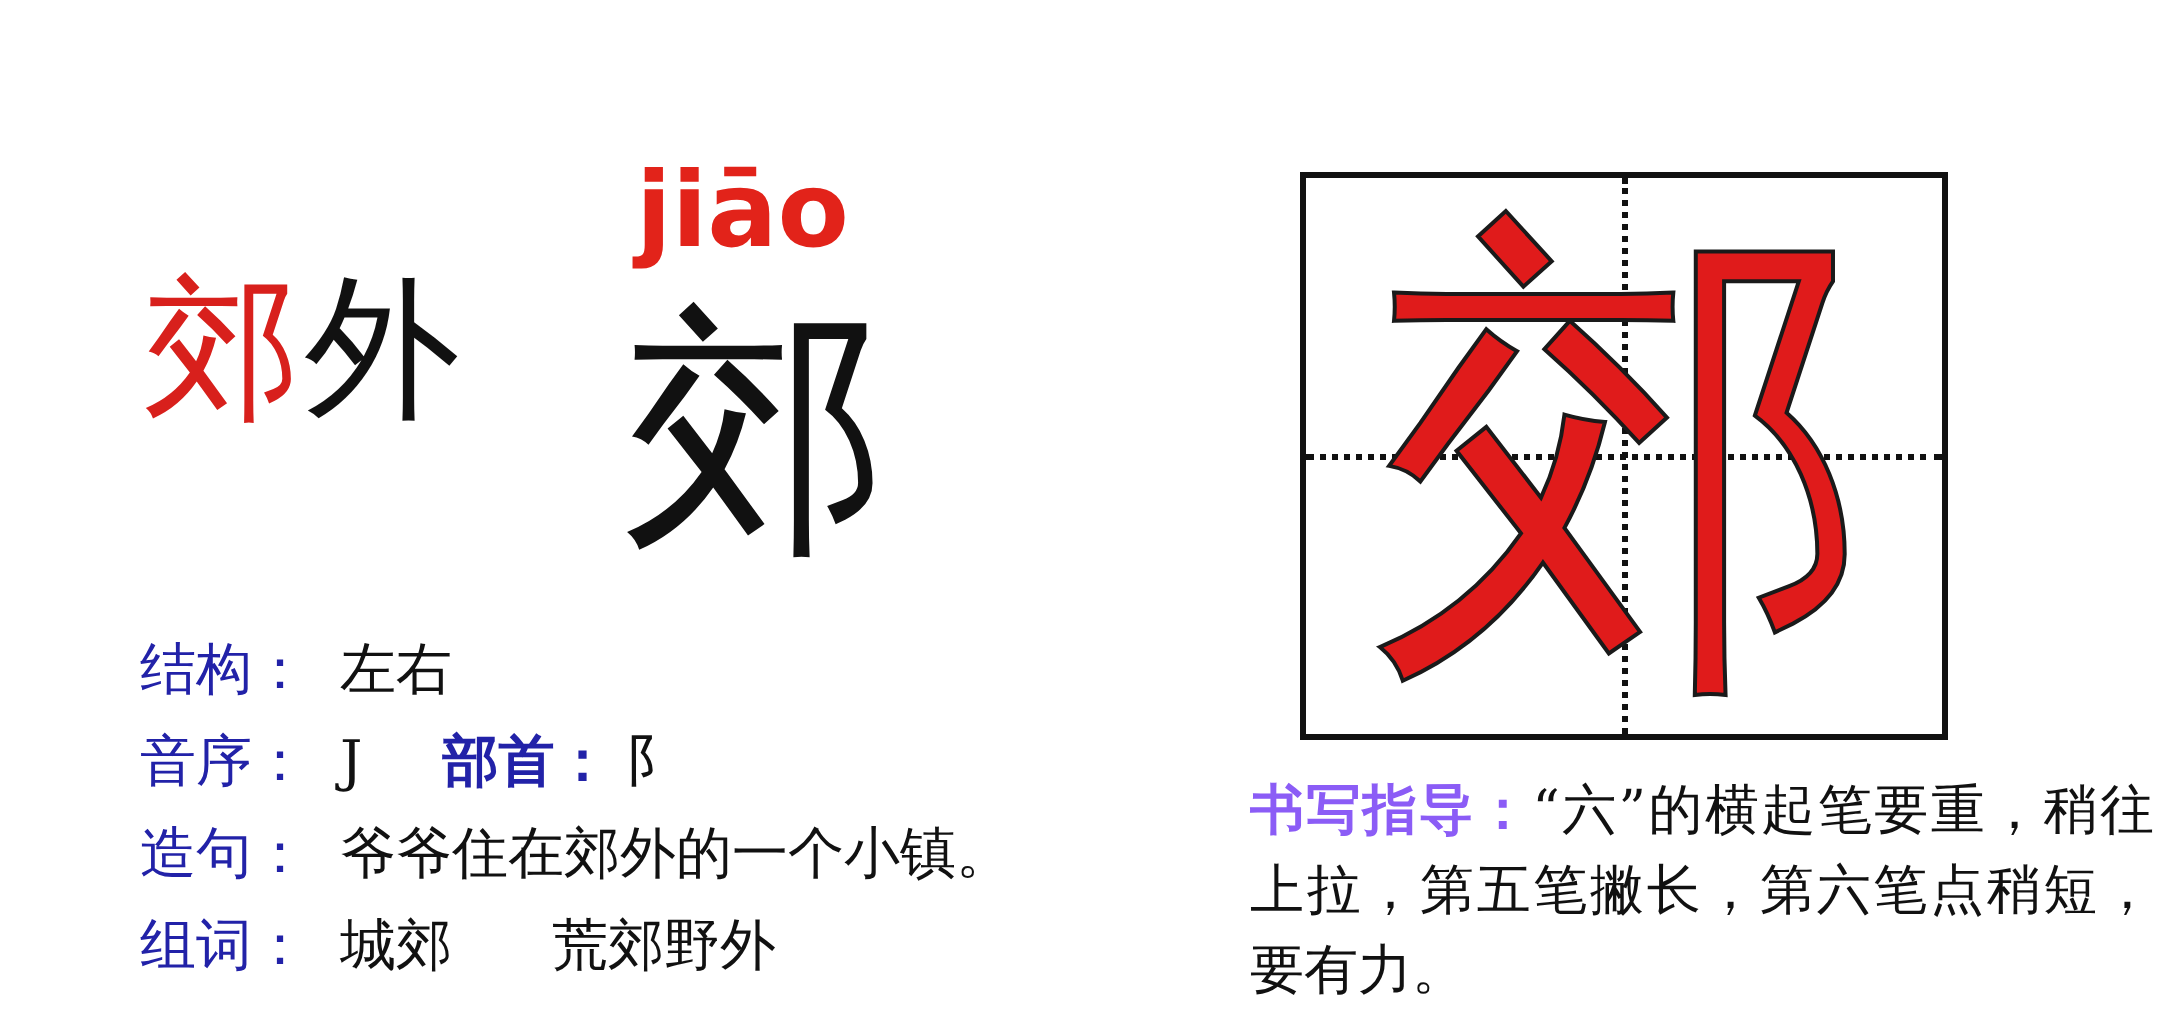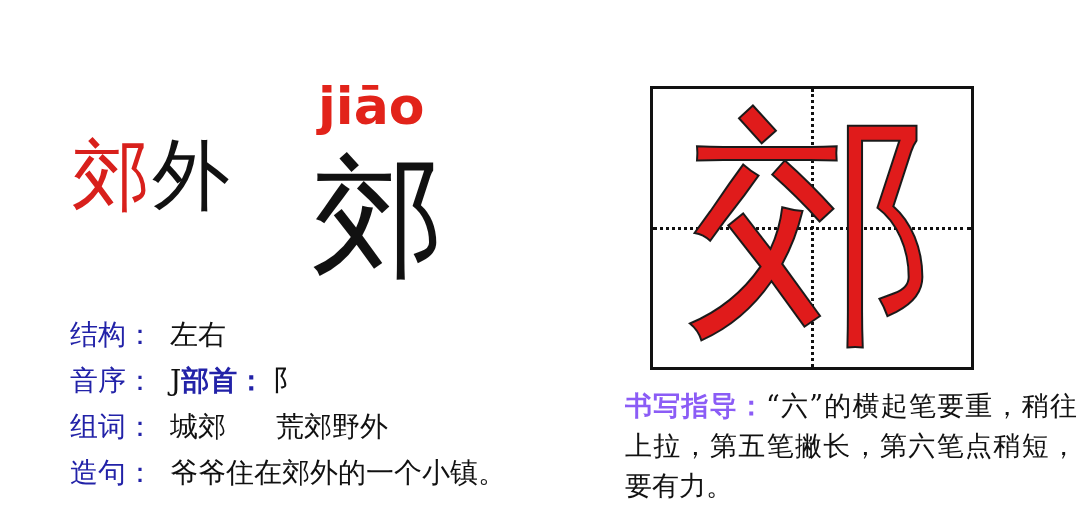--- a/index.html
+++ b/index.html
@@ -88,20 +88,21 @@
     font-family: "DejaVu Serif", "Liberation Serif", serif;
   }
   .info-value {
     color: #111111;
     margin-left: 16px;
     font-family: "DejaVu Serif", "Liberation Serif", serif;
   }
   .info-label-2 {
     color: #2222A8;
     font-weight: 700;
+    margin-left: 40px;
     font-family: "DejaVu Serif", "Liberation Serif", serif;
     text-align: center;
   }
   .info-value-2 {
     color: #111111;
     margin-left: 8px;
     font-family: "DejaVu Serif", "Liberation Serif", serif;
   }
   .value-gap { display: inline-block; width: 34px; }
 
@@ -199,31 +200,31 @@
       </div>
 
       <div class="info-row">
         <span class="info-label">音序：</span>
         <span class="info-value">J</span>
         <span class="info-label-2">部首：</span>
         <span class="info-value-2">阝</span>
       </div>
 
       <div class="info-row">
+        <span class="info-label">造句：</span>
+        <span class="info-value">爷爷住在郊外的一个小镇。</span>
+      </div>
+
+      <div class="info-row">
         <span class="info-label">组词：</span>
         <span class="info-value">城郊</span>
         <span class="value-gap"></span>
         <span class="info-value">荒郊野外</span>
       </div>
 
-      <div class="info-row">
-        <span class="info-label">造句：</span>
-        <span class="info-value">爷爷住在郊外的一个小镇。</span>
-      </div>
-
     </div>
   </div>
 
   <div id="right-panel">
 
     <div id="grid-box">
       <div id="grid-hline"></div>
       <div id="grid-vline"></div>
       <div id="grid-char">郊</div>
     </div>

